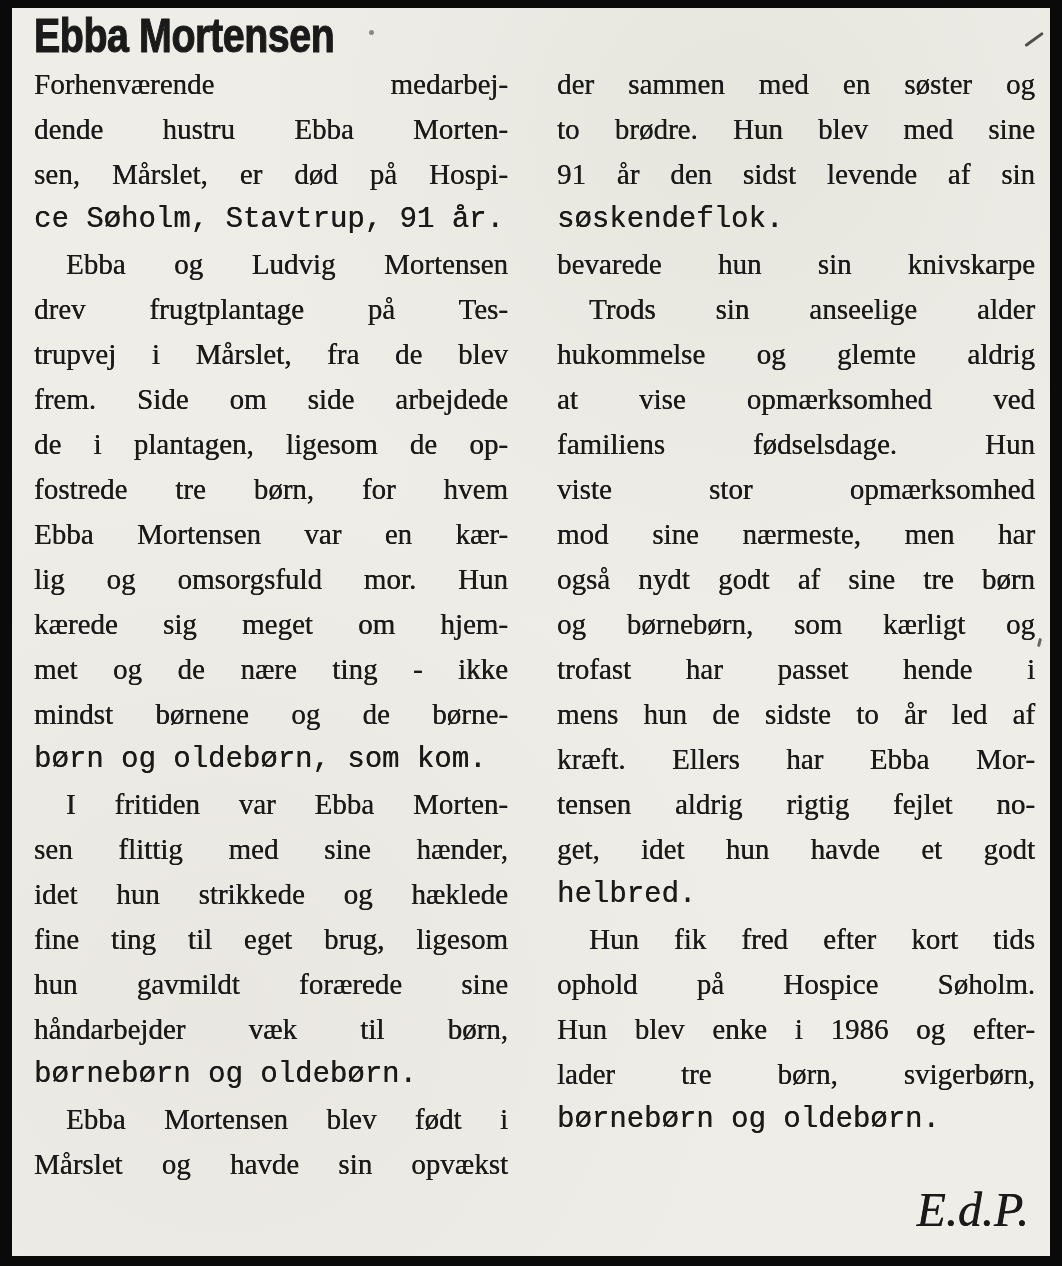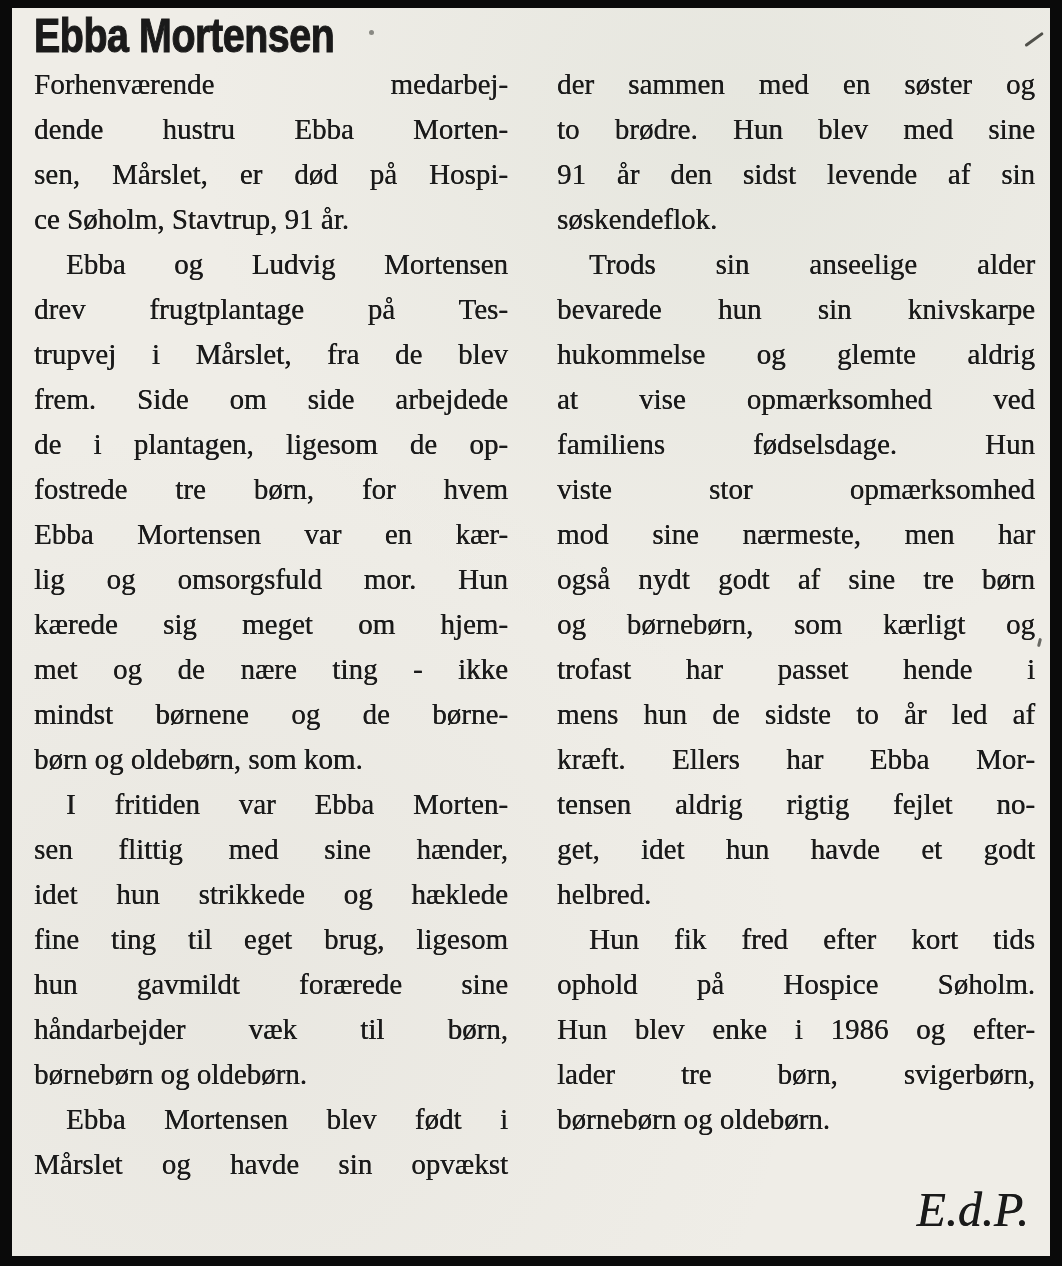--- a/index.html
+++ b/index.html
@@ -51,21 +51,21 @@
   }
   .column.left  { left: 22px;  width: 474px; }
   .column.right { left: 545px; width: 478px; }
   .line {
     text-align: justify;
     text-align-last: justify;
     white-space: nowrap;
     height: 45px;
   }
   .line.indent { padding-left: 32px; }
-  .line.end { text-align-last: left; }
+  .line.end { text-align-last: left; font-family: Liberation Mono, monospace; }
   .signature {
     position: absolute;
     left: 545px;
     top: 1179px;
     width: 472px;
     font-size: 48px;
     line-height: 45px;
     font-style: italic;
     text-align: right;
     text-shadow: 0.3px 0 0 currentColor;
@@ -135,22 +135,22 @@
         <div class="line end">børnebørn og oldebørn.</div>
         <div class="line indent">Ebba Mortensen blev født i</div>
         <div class="line">Mårslet og havde sin opvækst</div>
       </div>
 
     <div class="column right">
         <div class="line">der sammen med en søster og</div>
         <div class="line">to brødre. Hun blev med sine</div>
         <div class="line">91 år den sidst levende af sin</div>
         <div class="line end">søskendeflok.</div>
+        <div class="line">bevarede hun sin knivskarpe</div>
         <div class="line indent">Trods sin anseelige alder</div>
-        <div class="line">bevarede hun sin knivskarpe</div>
         <div class="line">hukommelse og glemte aldrig</div>
         <div class="line">at vise opmærksomhed ved</div>
         <div class="line">familiens fødselsdage. Hun</div>
         <div class="line">viste stor opmærksomhed</div>
         <div class="line">mod sine nærmeste, men har</div>
         <div class="line">også nydt godt af sine tre børn</div>
         <div class="line">og børnebørn, som kærligt og</div>
         <div class="line">trofast har passet hende i</div>
         <div class="line">mens hun de sidste to år led af</div>
         <div class="line">kræft. Ellers har Ebba Mor-</div>

